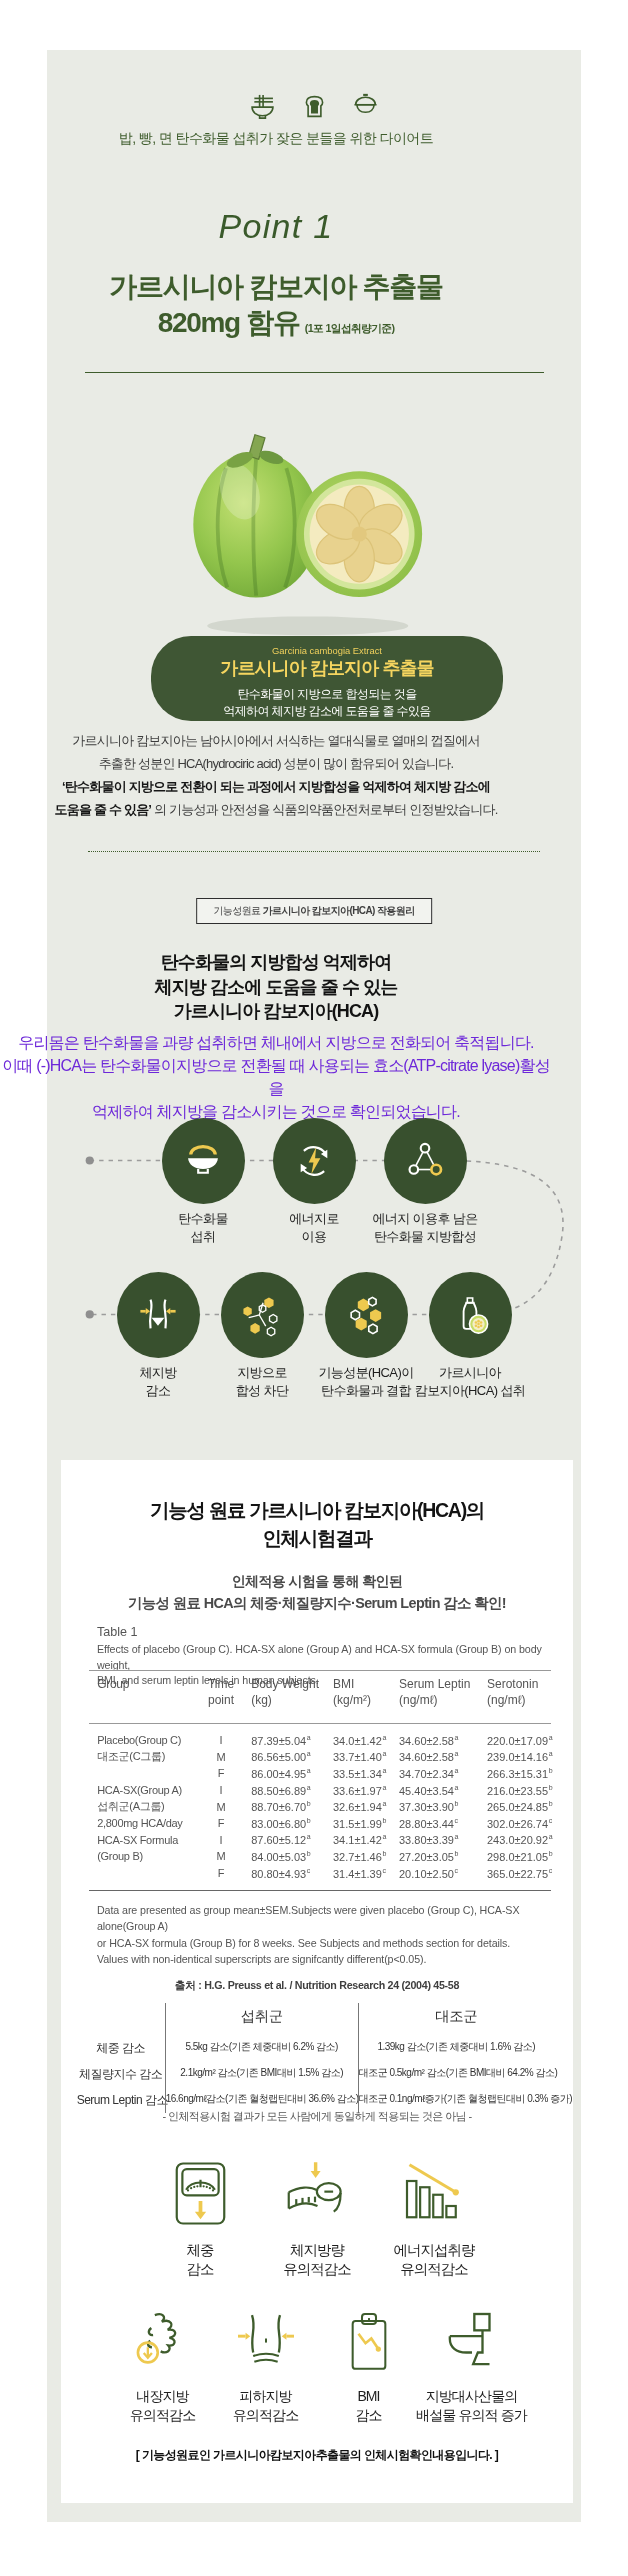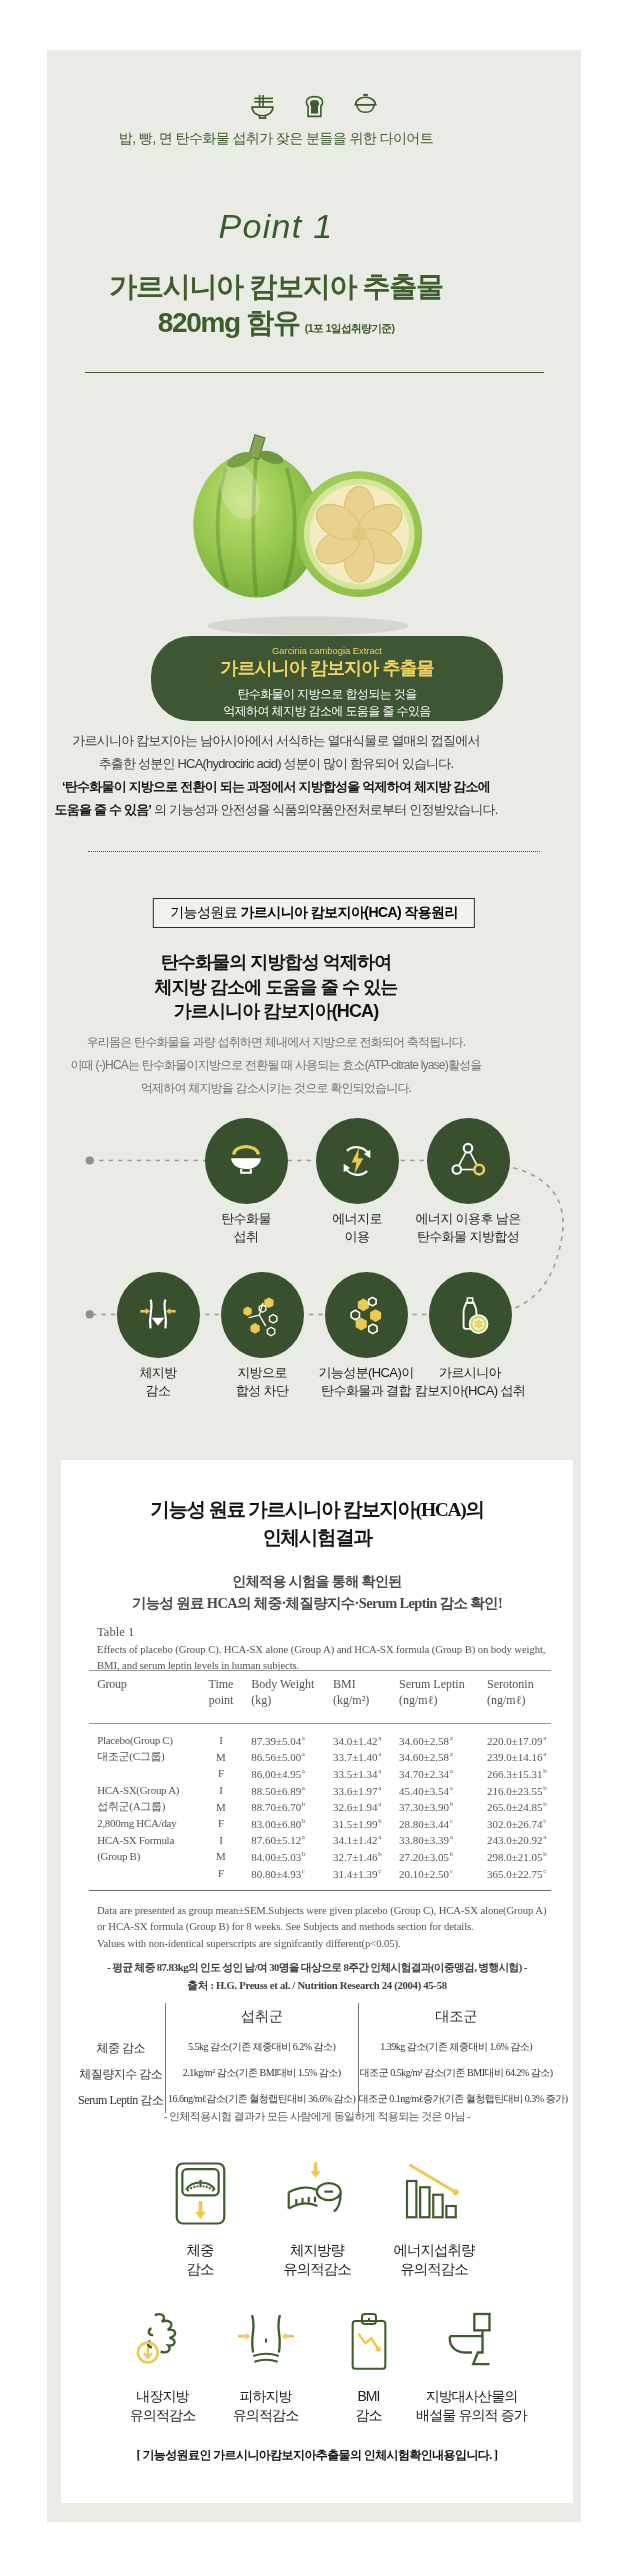--- a/index.html
+++ b/index.html
@@ -18,40 +18,40 @@
   
   .extract-box{top:636px;left:151px;width:352px;height:85px;background:#3f5634;border-radius:40px;
                text-align:center;color:#fff;}
   .ex-eyebrow{padding-top:8.8px;font-size:9.4px;color:#f0d05c;}
   .ex-title{font-size:18px;font-weight:bold;color:#f5d55f;margin-top:0.6px;letter-spacing:-0.9px;}
   .ex-desc{font-size:12px;line-height:16.3px;margin-top:6px;letter-spacing:-0.6px;}
   .intro-para{top:729px;font-size:13px;line-height:23px;color:#3c3c3c;letter-spacing:-0.8px;}
   .intro-para .b{font-weight:bold;color:#161616;}
   .dotted{top:851px;left:88px;width:452px;border-top:1.9px dotted #3e5c2c;height:0;}
   .tab-box{top:898px;left:314px;transform:translateX(-50%);border:1.3px solid #2e2e2e;background:#f2f3ef;
-           padding:5px 16.3px;font-size:14px;color:#000000;white-space:nowrap;letter-spacing:-0.6px;}
+           padding:5px 16.3px;font-size:10px;color:#404040;white-space:nowrap;letter-spacing:-0.6px;}
   .tab-box .b{font-weight:bold;}
   .mech-heading{top:950px;font-size:18px;font-weight:bold;color:#131313;line-height:24.5px;letter-spacing:-0.9px;}
-  .mech-para{top:1031px;font-size:12px;line-height:23px;color:#737373;letter-spacing:-0.8px;}
+  .mech-para{top:1031px;font-size:16px;line-height:23px;color:#6d28d9;letter-spacing:-0.8px;}
   
   .flow{top:1112px;left:47px;width:534px;height:283px;}
   .flow-lines{position:absolute;left:0;top:0;}
   .flow-row{position:absolute;left:0;width:534px;display:flex;justify-content:center;}
-  .flow-row1{top:5.7px;padding-left:43px;}
+  .flow-row1{top:5.7px;}
   .flow-row2{top:160px;}
   .flow-node{display:flex;flex-direction:column;align-items:center;}
   .flow-row1 .flow-node{width:111px;}
   .flow-row2 .flow-node{width:104px;}
   .flow-circle{width:83px;height:86px;border-radius:50%;background:#38502e;display:flex;
                align-items:center;justify-content:center;}
   .flow-label{margin-top:6.3px;text-align:center;font-size:13px;line-height:18px;color:#1f1f1f;
               letter-spacing:-0.6px;white-space:nowrap;}
   
   .card{top:1460px;left:61px;width:512px;height:1043px;background:#fff;}
-  .card .abs{position:absolute;font-family:Liberation Serif, serif;}
+  .card .abs{position:absolute;}
   .cwide{width:512px;text-align:center;left:0;}
   .card-title{top:36px;font-size:19.5px;font-weight:bold;line-height:28px;color:#131313;letter-spacing:-1.3px;}
   .card-sub1{top:113px;font-size:14px;font-weight:bold;color:#4a4a4a;letter-spacing:-0.6px;}
   .card-sub2{top:134px;font-size:14.4px;font-weight:bold;color:#4a4a4a;letter-spacing:-0.6px;}
   .tbl-label{top:165px;left:36px;font-size:12.6px;color:#555;}
   .tbl-caption{top:182px;left:36px;width:455px;font-size:10.7px;line-height:15.7px;color:#555;letter-spacing:-0.1px;}
   .tbl{top:210px;left:28px;width:462px;font-size:11px;color:#555;}
   .tbl-head{border-top:1.3px solid #999;border-bottom:1.3px solid #999;display:flex;padding:6.3px 0 14px;}
   .tbl-head .th{font-size:12px;line-height:15.7px;color:#555;}
   .tbl-body{padding:8.2px 0 8.8px;border-bottom:1.9px solid #666;}
@@ -438,21 +438,20 @@
             <div class="c5">365.0±22.75<sup class="s">c</sup></div>
           </div>
         </div>
     </div>
 
     <div class="abs tbl-notes" id="tbl-notes">
         <div>Data are presented as group mean±SEM.Subjects were given placebo (Group C), HCA-SX alone(Group A)</div>
         <div>or HCA-SX formula (Group B) for 8 weeks. See Subjects and methods section for details.</div>
         <div>Values with non-identical superscripts are signifcantly different(p&lt;0.05).</div>
       </div>
-    <div class="abs cwide study-note">- 평균 체중 87.83kg의 인도 성인 남/여 30명을 대상으로 8주간 인체시험결과(이중맹검, 병행시험) -</div>
     <div class="abs cwide study-src">출처 : H.G. Preuss et al. / Nutrition Research 24 (2004) 45-58</div>
 
     <div class="abs cmp" id="cmp-grid">
         <div class="hd"></div>
         <div class="hd vborder">섭취군</div>
         <div class="hd vborder">대조군</div>
         <div class="lb">체중 감소</div>
         <div class="vl vborder">5.5kg 감소(기존 체중대비 6.2% 감소)</div>
         <div class="vl vborder">1.39kg 감소(기존 체중대비 1.6% 감소)</div>
         <div class="lb">체질량지수 감소</div>

